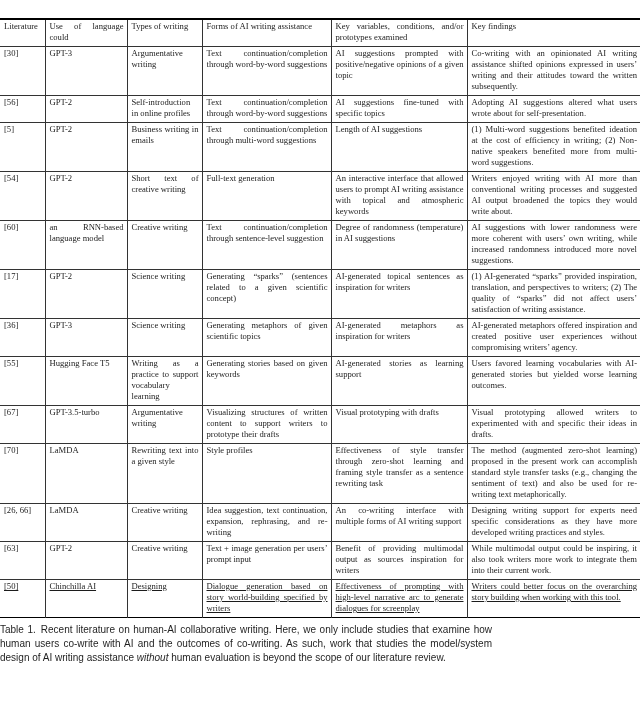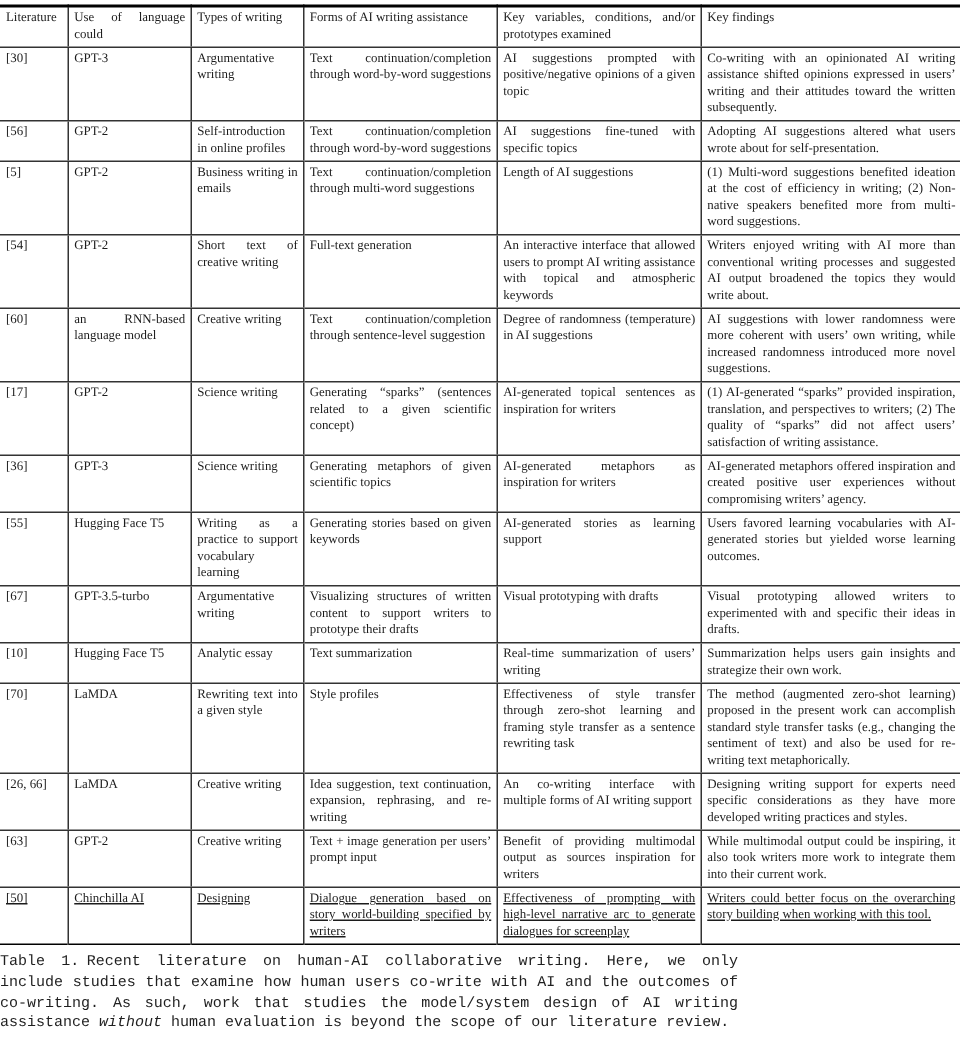--- a/index.html
+++ b/index.html
@@ -6,21 +6,21 @@
     margin: 0;
     padding: 0;
     background: #ffffff;
   }
   body {
     width: 640px;
     height: 703px;
     overflow: hidden;
   }
   .page {
-    padding-top: 3px;
+    padding-top: 18px;
     width: 508px;
   }
   table.lit-table {
     width: 640px;
     border-collapse: collapse;
     table-layout: fixed;
     border-top: 2.2px solid #000;
     border-bottom: 1.8px solid #000;
     font-family: "Liberation Serif", serif;
     font-size: 8.6px;
@@ -50,21 +50,21 @@
     border-bottom: none;
     text-decoration: underline;
   }
   col.c1 { width: 45px; }
   col.c2 { width: 82px; }
   col.c3 { width: 75px; }
   col.c4 { width: 129px; }
   col.c5 { width: 136px; }
   col.c6 { width: 173px; }
   .caption {
-    font-family: Liberation Mono, monospace;
+    font-family: Liberation Sans, sans-serif;
     font-size: 10px;
     line-height: 13.8px;
     color: #1f1f1f;
     text-align: justify;
     margin: 5px 16px 0 0;
   }
   .cap-label {
     margin-right: 5px;
   }
   .caption em {
@@ -161,28 +161,20 @@
         </tr>
         <tr>
           <td>[67]</td>
           <td>GPT-3.5-turbo</td>
           <td>Argumentative writing</td>
           <td>Visualizing structures of written content to support writers to prototype their drafts</td>
           <td>Visual prototyping with drafts</td>
           <td>Visual prototyping allowed writers to experimented with and specific their ideas in drafts.</td>
         </tr>
         <tr>
-          <td>[10]</td>
-          <td>Hugging Face T5</td>
-          <td>Analytic essay</td>
-          <td>Text summarization</td>
-          <td>Real-time summarization of users’ writing</td>
-          <td>Summarization helps users gain insights and strategize their own work.</td>
-        </tr>
-        <tr>
           <td>[70]</td>
           <td>LaMDA</td>
           <td>Rewriting text into a given style</td>
           <td>Style profiles</td>
           <td>Effectiveness of style transfer through zero-shot learning and framing style transfer as a sentence rewriting task</td>
           <td>The method (augmented zero-shot learning) proposed in the present work can accomplish standard style transfer tasks (e.g., changing the sentiment of text) and also be used for re-writing text metaphorically.</td>
         </tr>
         <tr>
           <td>[26, 66]</td>
           <td>LaMDA</td>

